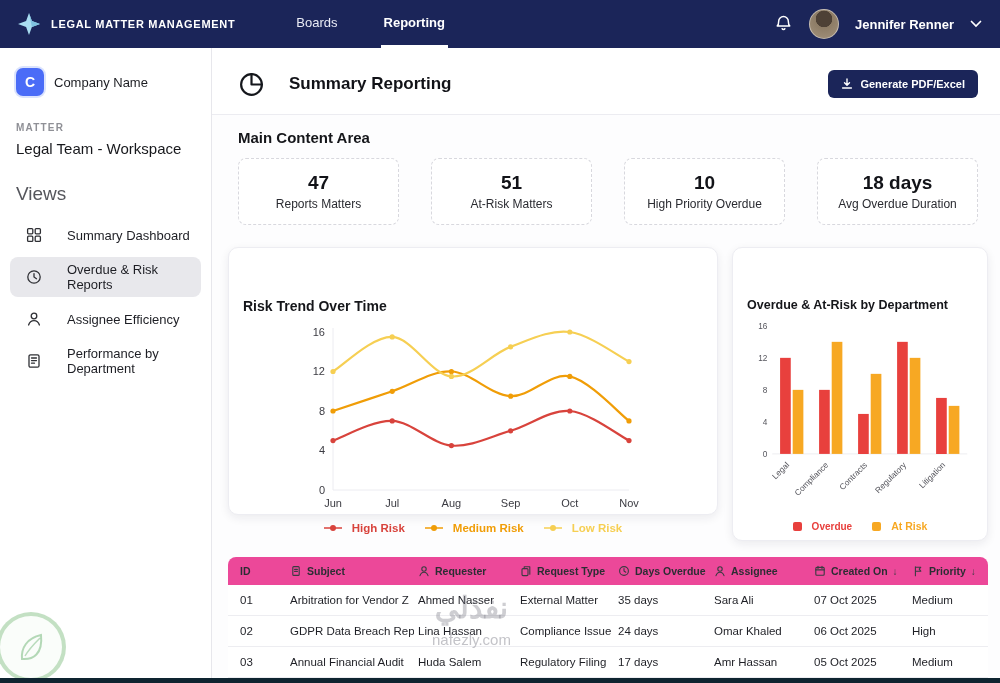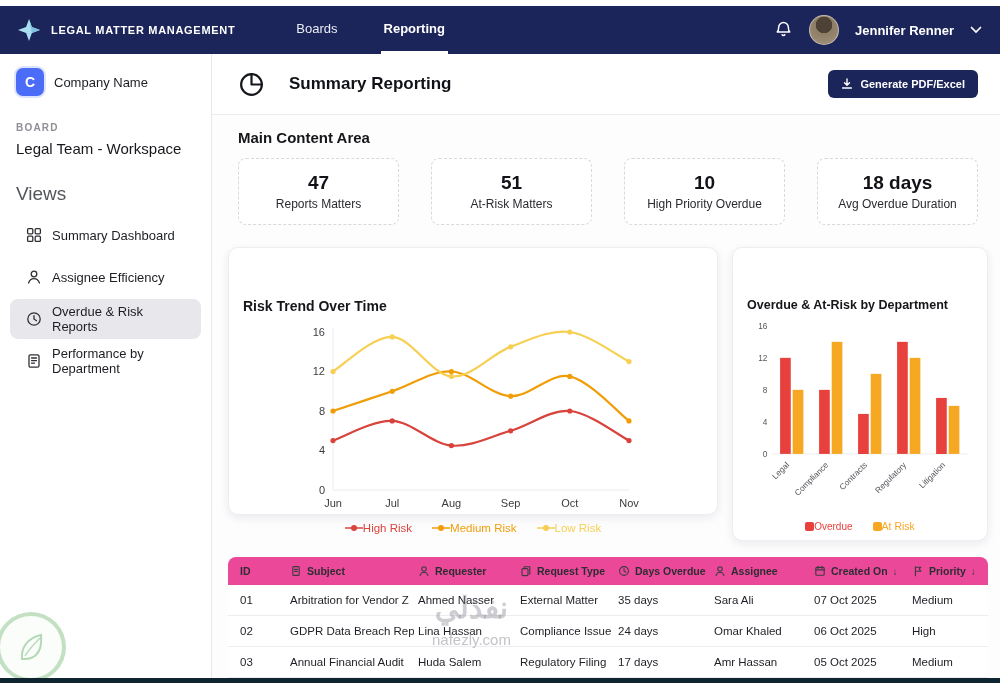--- a/index.html
+++ b/index.html
@@ -1,20 +1,20 @@
 <!DOCTYPE html>
 <html><head>
 <meta charset="utf-8">
 <style>
   * { margin:0; padding:0; box-sizing:border-box; }
   body { font-family:"Liberation Sans", sans-serif; background:#ffffff; }
   .page { position:relative; width:1000px; height:683px; overflow:hidden; background:#fff; }
 
   
-  .navbar { position:absolute; top:6px; left:0; width:1000px; height:48px; background:#1b2559;
+  .navbar { position:absolute; top:0; left:0; width:1000px; height:48px; background:#1b2559;
     display:flex; align-items:center; color:#fff; z-index:30; }
   .brand { display:flex; align-items:center; gap:9px; margin-left:16px; }
   .brand-name { font-size:11px; font-weight:bold; letter-spacing:.7px; }
   .nav-tabs { display:flex; margin-left:58px; gap:40px; height:48px; }
   .nav-tab { display:flex; align-items:center; font-size:13px; color:#e9ebf5; cursor:pointer;
     height:48px; border-bottom:3px solid transparent; padding:0 3px; font-weight:500; }
   .nav-tab.active { font-weight:bold; color:#fff; border-bottom:3px solid #fff; }
   .nav-right { margin-left:auto; margin-right:18px; display:flex; align-items:center; gap:16px; }
   .avatar { width:30px; height:30px; border-radius:50%;
     background:radial-gradient(circle at 50% 32%, #4e4136 34%, #8d7c66 36%, #a3927c 100%);
@@ -25,21 +25,21 @@
   .sidebar { position:absolute; top:48px; left:0; width:212px; bottom:5px; background:#fff;
     border-right:1px solid #e7e7ec; z-index:20; }
   .company-row { display:flex; align-items:center; gap:10px; margin:20px 16px 0 16px; }
   .company-avatar { width:28px; height:28px; border-radius:7px; background:#4a6cf7;
     box-shadow:0 0 0 2px #dbe3fd; color:#fff; font-size:14px; font-weight:bold;
     display:flex; align-items:center; justify-content:center; }
   .company-name { font-size:13px; color:#1c1d22; }
   .board-label { margin:26px 16px 0 16px; font-size:10px; letter-spacing:1.2px; color:#8f9096; font-weight:bold; }
   .board-name { margin:7px 16px 0 16px; font-size:15px; color:#17181c; }
   .views-label { margin:26px 16px 10px 16px; font-size:19px; color:#55565c; }
-  .side-item { display:flex; align-items:center; gap:10px; height:40px; padding:0 10px 0 16px;
+  .side-item { display:flex; align-items:center; gap:25px; height:40px; padding:0 10px 0 16px;
     margin:2px 10px; border-radius:8px; font-size:13px; color:#1d1e24; cursor:pointer; }
   .side-item.active { background:#e8e8ec; }
   .side-item svg { flex:none; }
 
   
   .main { position:absolute; top:48px; left:212px; right:0; bottom:5px; background:#fdfdfe; overflow:hidden; }
   .deco-blob { position:absolute; top:4px; left:90px; width:66px; height:15px; background:#d7d7db; border-radius:4px; }
   .main-header { position:relative; display:flex; align-items:center; justify-content:space-between;
     padding:22px 22px 16px 26px; border-bottom:1px solid #ececf1; background:#fff; }
   .title-group { display:flex; align-items:center; gap:24px; }
@@ -56,21 +56,21 @@
   .charts-row { display:flex; gap:14px; margin:22px 12px 0 16px; align-items:flex-start; }
   .chart-card { background:#fff; border:1px solid #ededf2; border-radius:10px;
     box-shadow:0 3px 10px rgba(25,28,55,.08); padding:13px 14px; }
   .chart-card.left { width:490px; height:268px; }
   .chart-card.right { width:256px; height:294px; }
   .chart-title { font-size:14px; font-weight:bold; color:#15161a; white-space:nowrap;margin-top:37px; }
   .chart-card.right .chart-title { font-size:12.5px; }
   .line-svg { display:block; margin:6px auto 0 auto; }
   .bar-svg { display:block; margin:6px auto 0 auto; }
   .legend { display:flex; justify-content:center; gap:20px; margin-top:2px; }
-  .legend-item { display:flex; align-items:center; gap:0; font-size:11.5px; font-weight:normal; cursor:pointer; }
+  .legend-item { display:flex; align-items:center; gap:10px; font-size:11.5px; font-weight:bold; cursor:pointer; }
   .legend .sq { width:9px; height:9px; border-radius:2px; display:inline-block; }
   .tick { font-size:11px; fill:#3b3b42; }
   .tick.small { font-size:8.5px; fill:#55555c; }
 
   
   .table { margin:16px 12px 0 16px; }
   .thead, .tr { display:grid; grid-template-columns:58px 128px 102px 98px 96px 100px 98px 80px; }
   .thead { background:#ec4899; border-radius:8px 8px 0 0; }
   .th { display:flex; align-items:center; gap:5px; font-size:10.5px; font-weight:bold; color:#2c2d33;
     padding:8px 4px; }
@@ -117,46 +117,46 @@
         <path d="M1.5 1.5L6 6l4.5-4.5"></path>
       </svg>
     </div>
   </div>
 
   <div class="sidebar">
     <div class="company-row">
       <div class="company-avatar">C</div>
       <span class="company-name">Company Name</span>
     </div>
-    <div class="board-label">BOARD</div>
+    <div class="board-label">MATTER</div>
     <div class="board-name">Legal Team - Workspace</div>
     <div class="views-label">Views</div>
 
     <div class="side-item">
       <svg width="16" height="16" viewBox="0 0 16 16" fill="none" stroke="#2f3035" stroke-width="1.3">
         <rect x="1.6" y="1.6" width="5.2" height="5.2" rx="1"></rect>
           <rect x="9.2" y="1.6" width="5.2" height="5.2" rx="1"></rect>
         <rect x="1.6" y="9.2" width="5.2" height="5.2" rx="1"></rect>
           <rect x="9.2" y="9.2" width="5.2" height="5.2" rx="1"></rect>
       </svg>
       <span>Summary Dashboard</span>
     </div>
+    <div class="side-item active">
+      <svg width="16" height="16" viewBox="0 0 16 16" fill="none" stroke="#2f3035" stroke-width="1.3" stroke-linecap="round">
+        <circle cx="8" cy="8" r="6.2"></circle>
+          <path d="M8 4.6V8l2.5 1.7"></path>
+      </svg>
+      <span>Overdue &amp; Risk Reports</span>
+    </div>
     <div class="side-item">
       <svg width="16" height="16" viewBox="0 0 16 16" fill="none" stroke="#2f3035" stroke-width="1.3" stroke-linecap="round">
         <circle cx="8" cy="5" r="2.8"></circle>
           <path d="M2.6 14c.9-3 3-4.4 5.4-4.4s4.5 1.4 5.4 4.4"></path>
       </svg>
       <span>Assignee Efficiency</span>
-    </div>
-    <div class="side-item active">
-      <svg width="16" height="16" viewBox="0 0 16 16" fill="none" stroke="#2f3035" stroke-width="1.3" stroke-linecap="round">
-        <circle cx="8" cy="8" r="6.2"></circle>
-          <path d="M8 4.6V8l2.5 1.7"></path>
-      </svg>
-      <span>Overdue &amp; Risk Reports</span>
     </div>
     <div class="side-item">
       <svg width="16" height="16" viewBox="0 0 16 16" fill="none" stroke="#2f3035" stroke-width="1.3" stroke-linecap="round">
         <rect x="3" y="1.8" width="10" height="12.4" rx="1.5"></rect>
           <path d="M5.5 5h5M5.5 7.6h5M5.5 10.2h3"></path>
       </svg>
       <span>Performance by Department</span>
     </div>
   </div>
 

